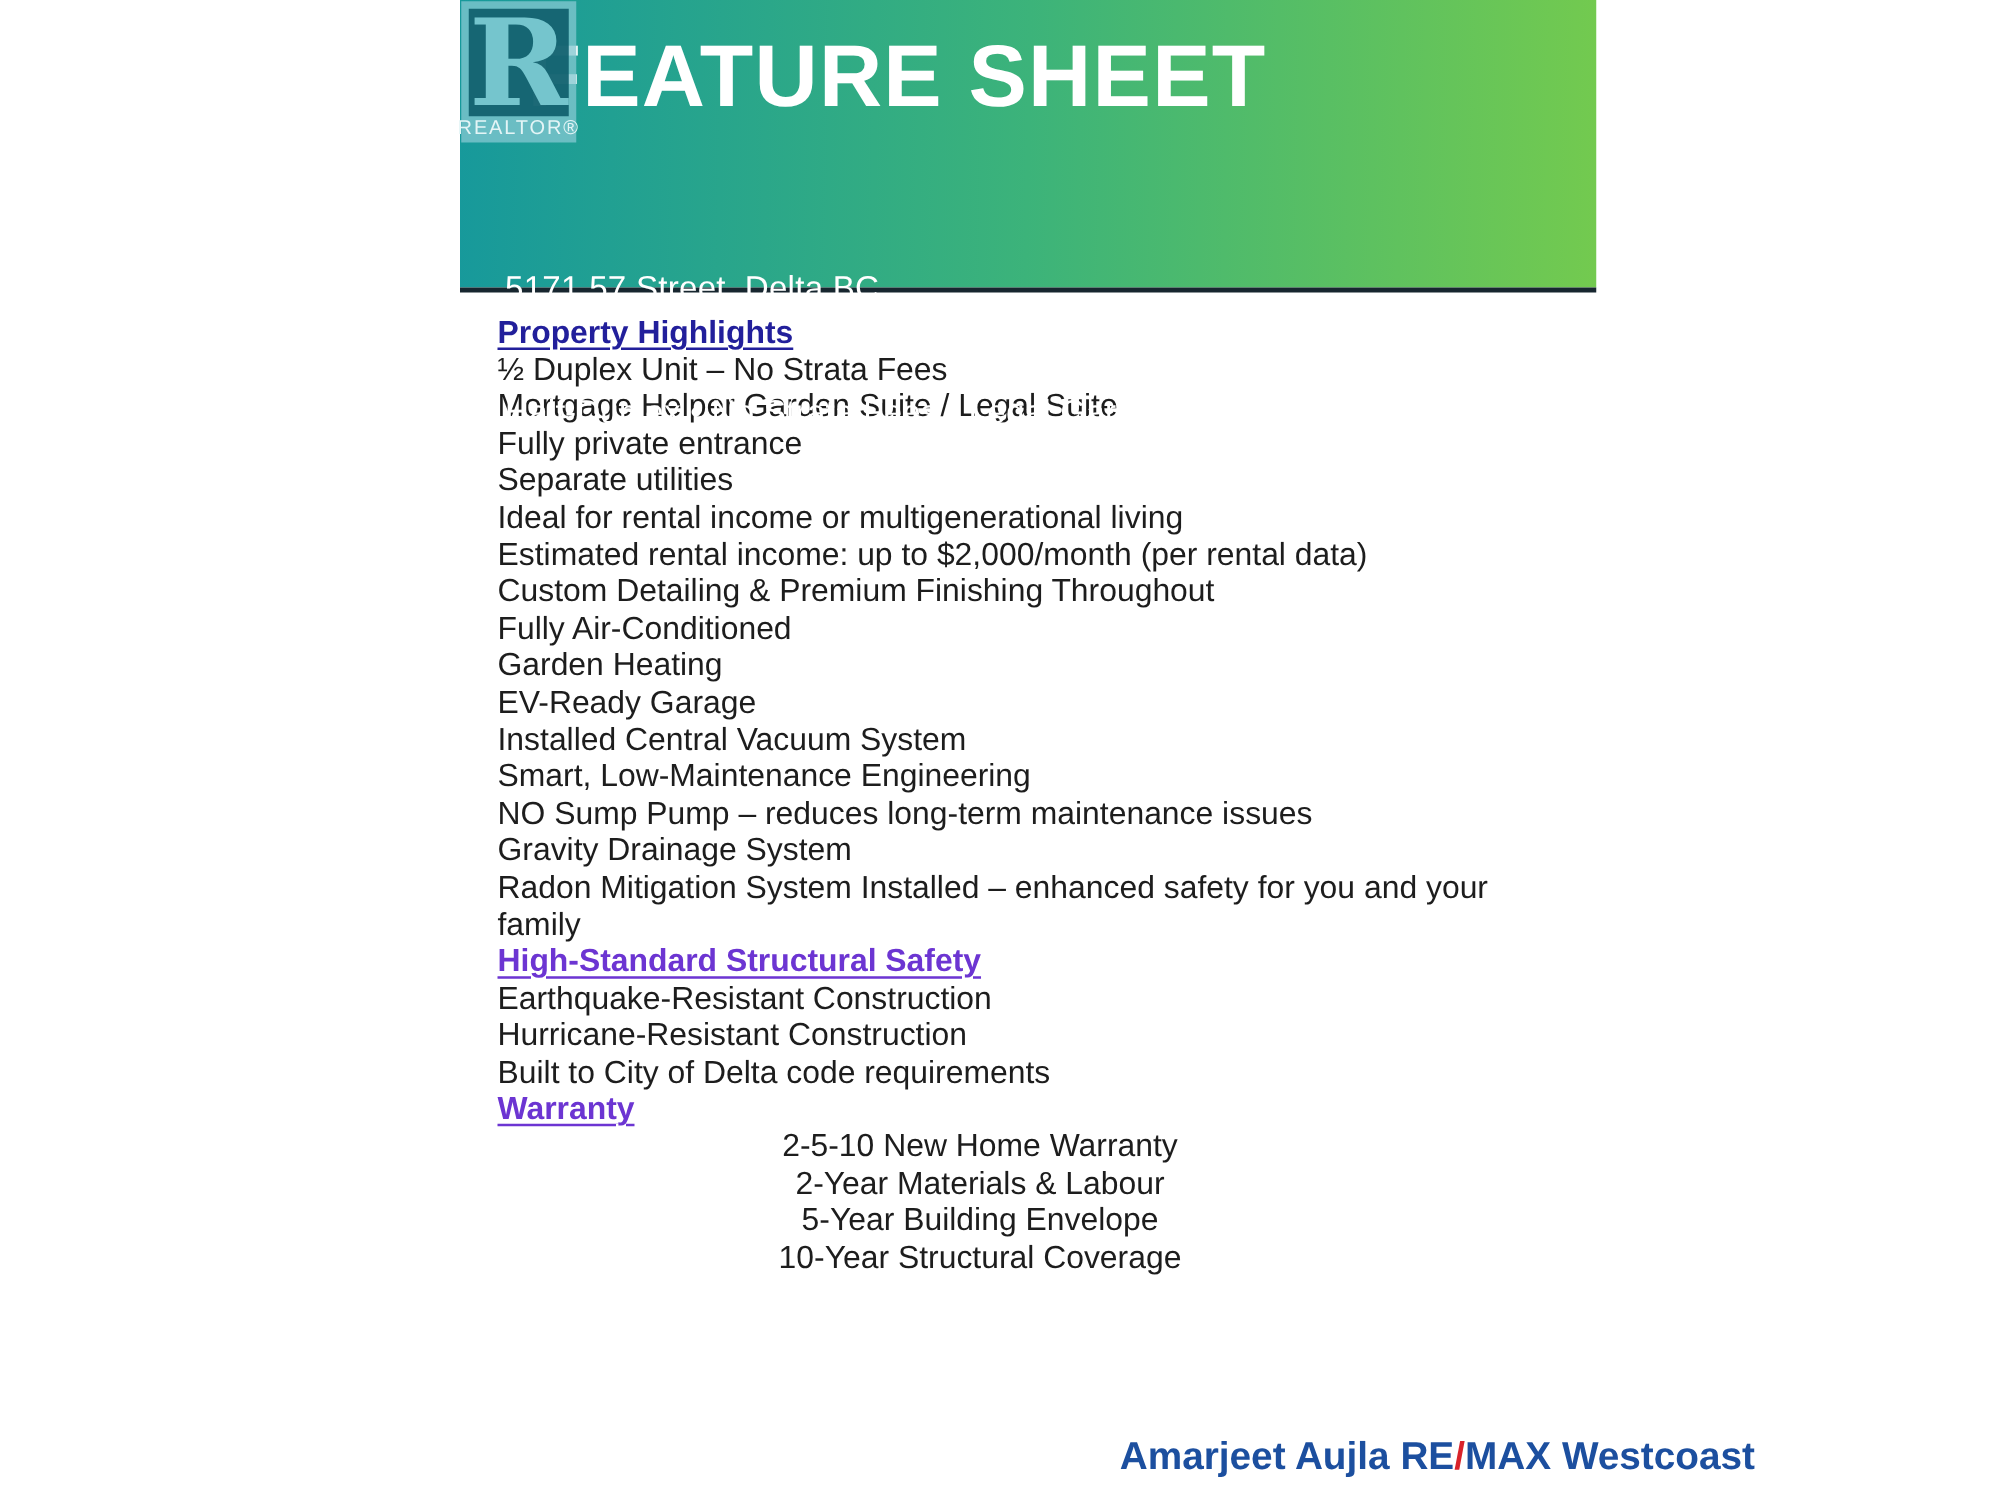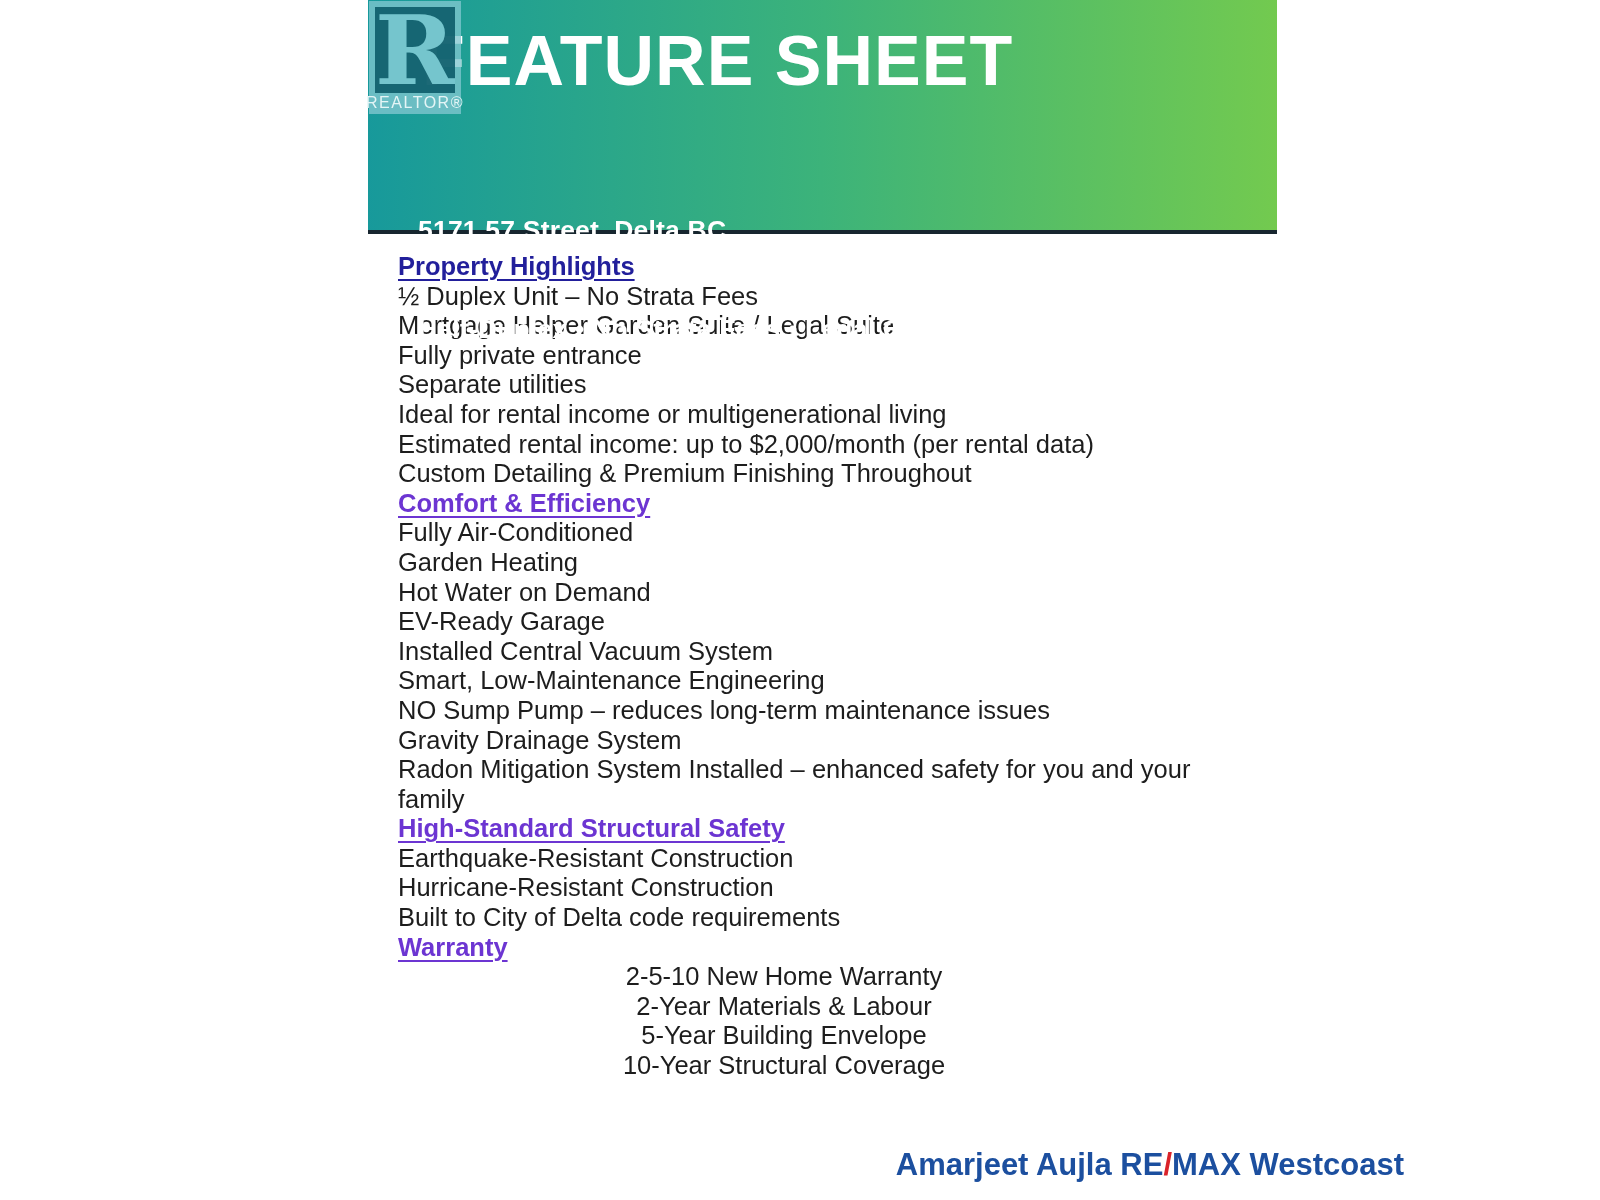--- a/index.html
+++ b/index.html
@@ -21,22 +21,22 @@
     border-bottom: 4px solid var(--gb, #17262f);
     padding-left: 32px;
   }
   .banner-title {
     position: absolute; left: 54px; top: 26px; margin: 0;
     font-size: 70px; line-height: 1; font-weight: 700;
     letter-spacing: 1px; color: #ffffff; white-space: nowrap;
     z-index: 1;
   }
   .address {
-    position: absolute; left: 50px; top: 148px; z-index: 1;
-    color: #ffffff; font-weight: 700;
+    position: absolute; left: 36px; top: 148px; z-index: 1;
+    color: #ffffff; font-weight: 400;
     font-size: 26.5px; line-height: 33px; letter-spacing: 0.2px;
     white-space: pre;
   }
 
   
   .logo {
     position: absolute; left: 1px; top: 1px;
     width: 92px; height: 113px; z-index: 2;
     background: rgba(130, 198, 208, 0.78);
     padding: 6px 6px 0 6px;
@@ -108,24 +108,22 @@
       <p class="item">½ Duplex Unit – No Strata Fees</p>
       <p class="item">Mortgage Helper Garden Suite / Legal Suite</p>
       <p class="item">Fully private entrance</p>
       <p class="item">Separate utilities</p>
       <p class="item">Ideal for rental income or multigenerational living</p>
       <p class="item">Estimated rental income: up to $2,000/month (per rental data)</p>
       <p class="item">Custom Detailing &amp; Premium Finishing Throughout</p>
     </section>
 
     <section class="sec">
-      <h2 class="sec-heading" style="color: rgb(108, 53, 210);">Comfort &amp; Efficiency</h2>
       <p class="item">Fully Air-Conditioned</p>
       <p class="item">Garden Heating</p>
-      <p class="item">Hot Water on Demand</p>
       <p class="item">EV-Ready Garage</p>
       <p class="item">Installed Central Vacuum System</p>
       <p class="item">Smart, Low-Maintenance Engineering</p>
       <p class="item">NO Sump Pump – reduces long-term maintenance issues</p>
       <p class="item">Gravity Drainage System</p>
       <p class="item">Radon Mitigation System Installed – enhanced safety for you and your
 family</p>
     </section>
 
     <section class="sec">

